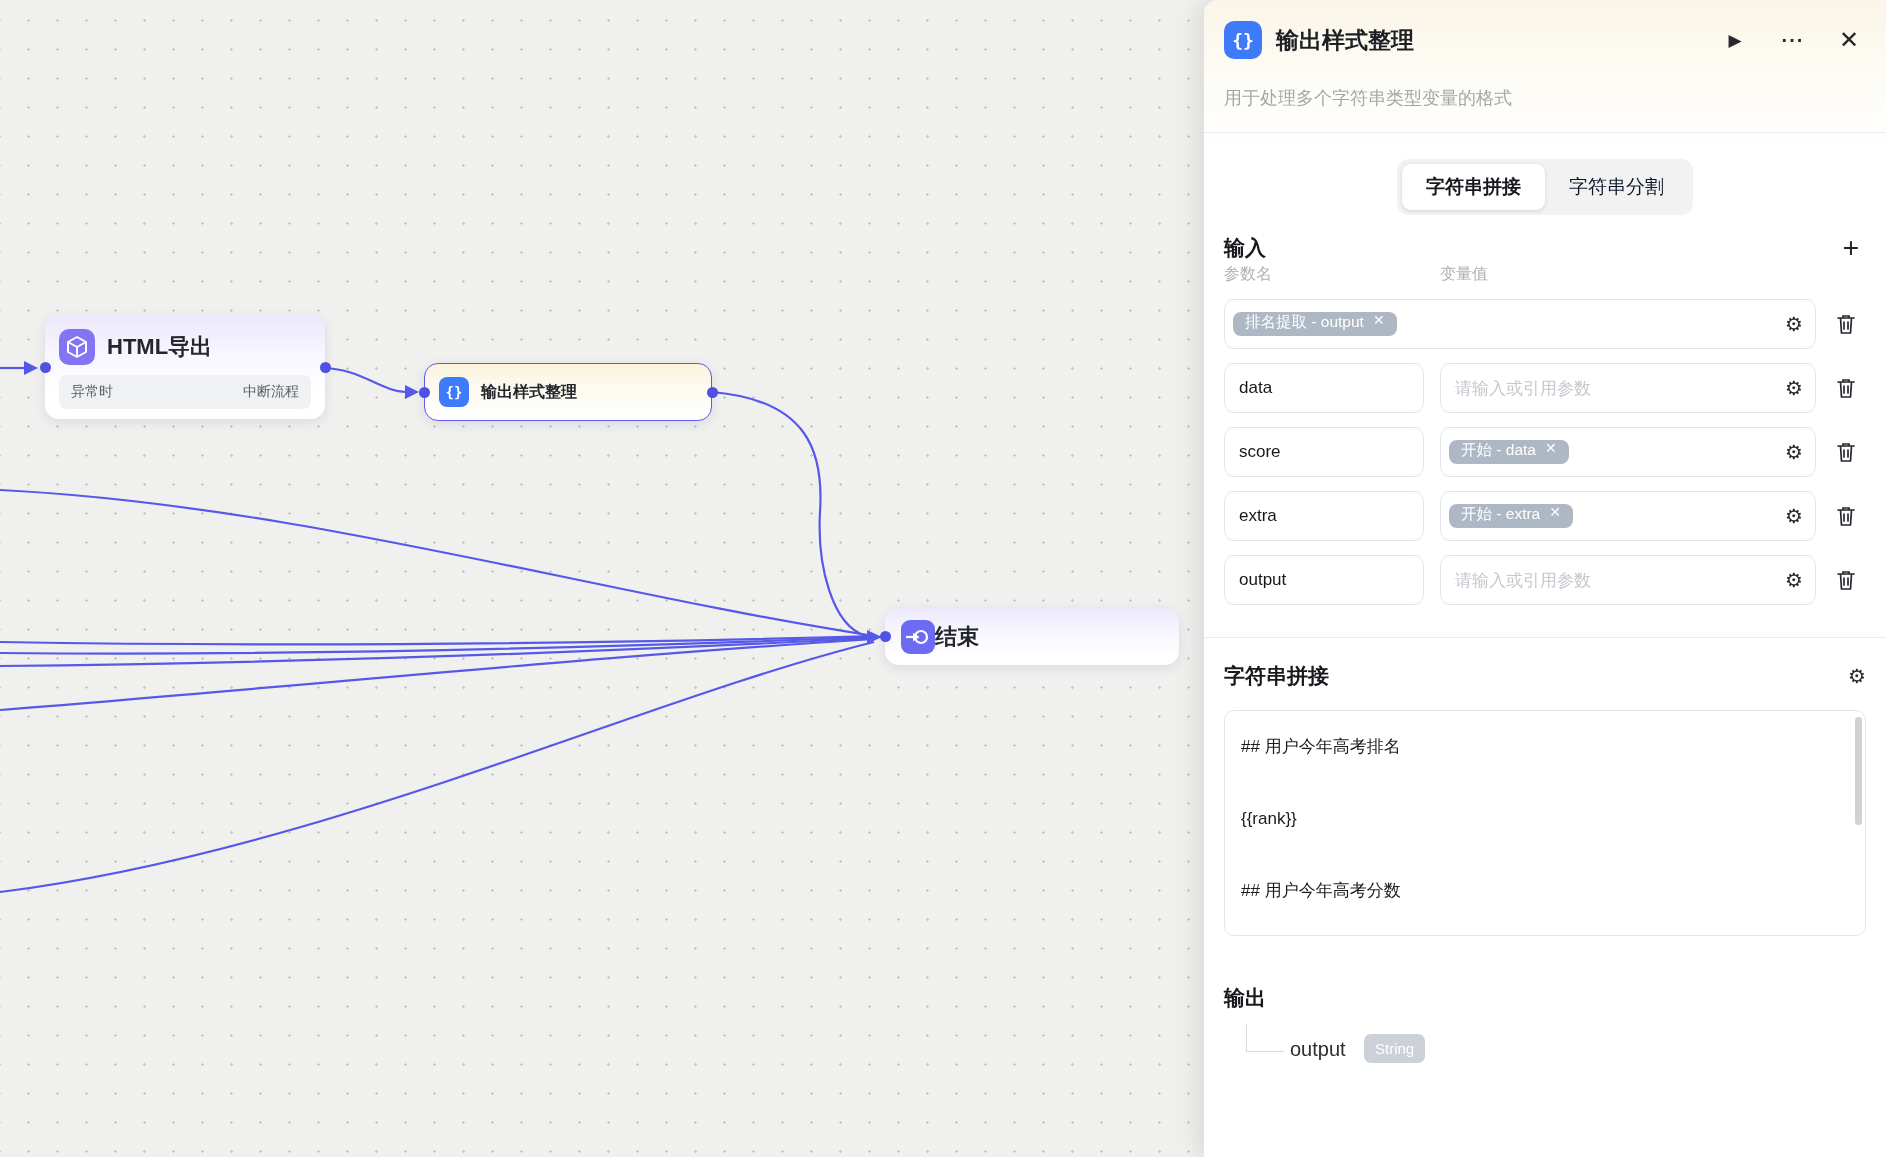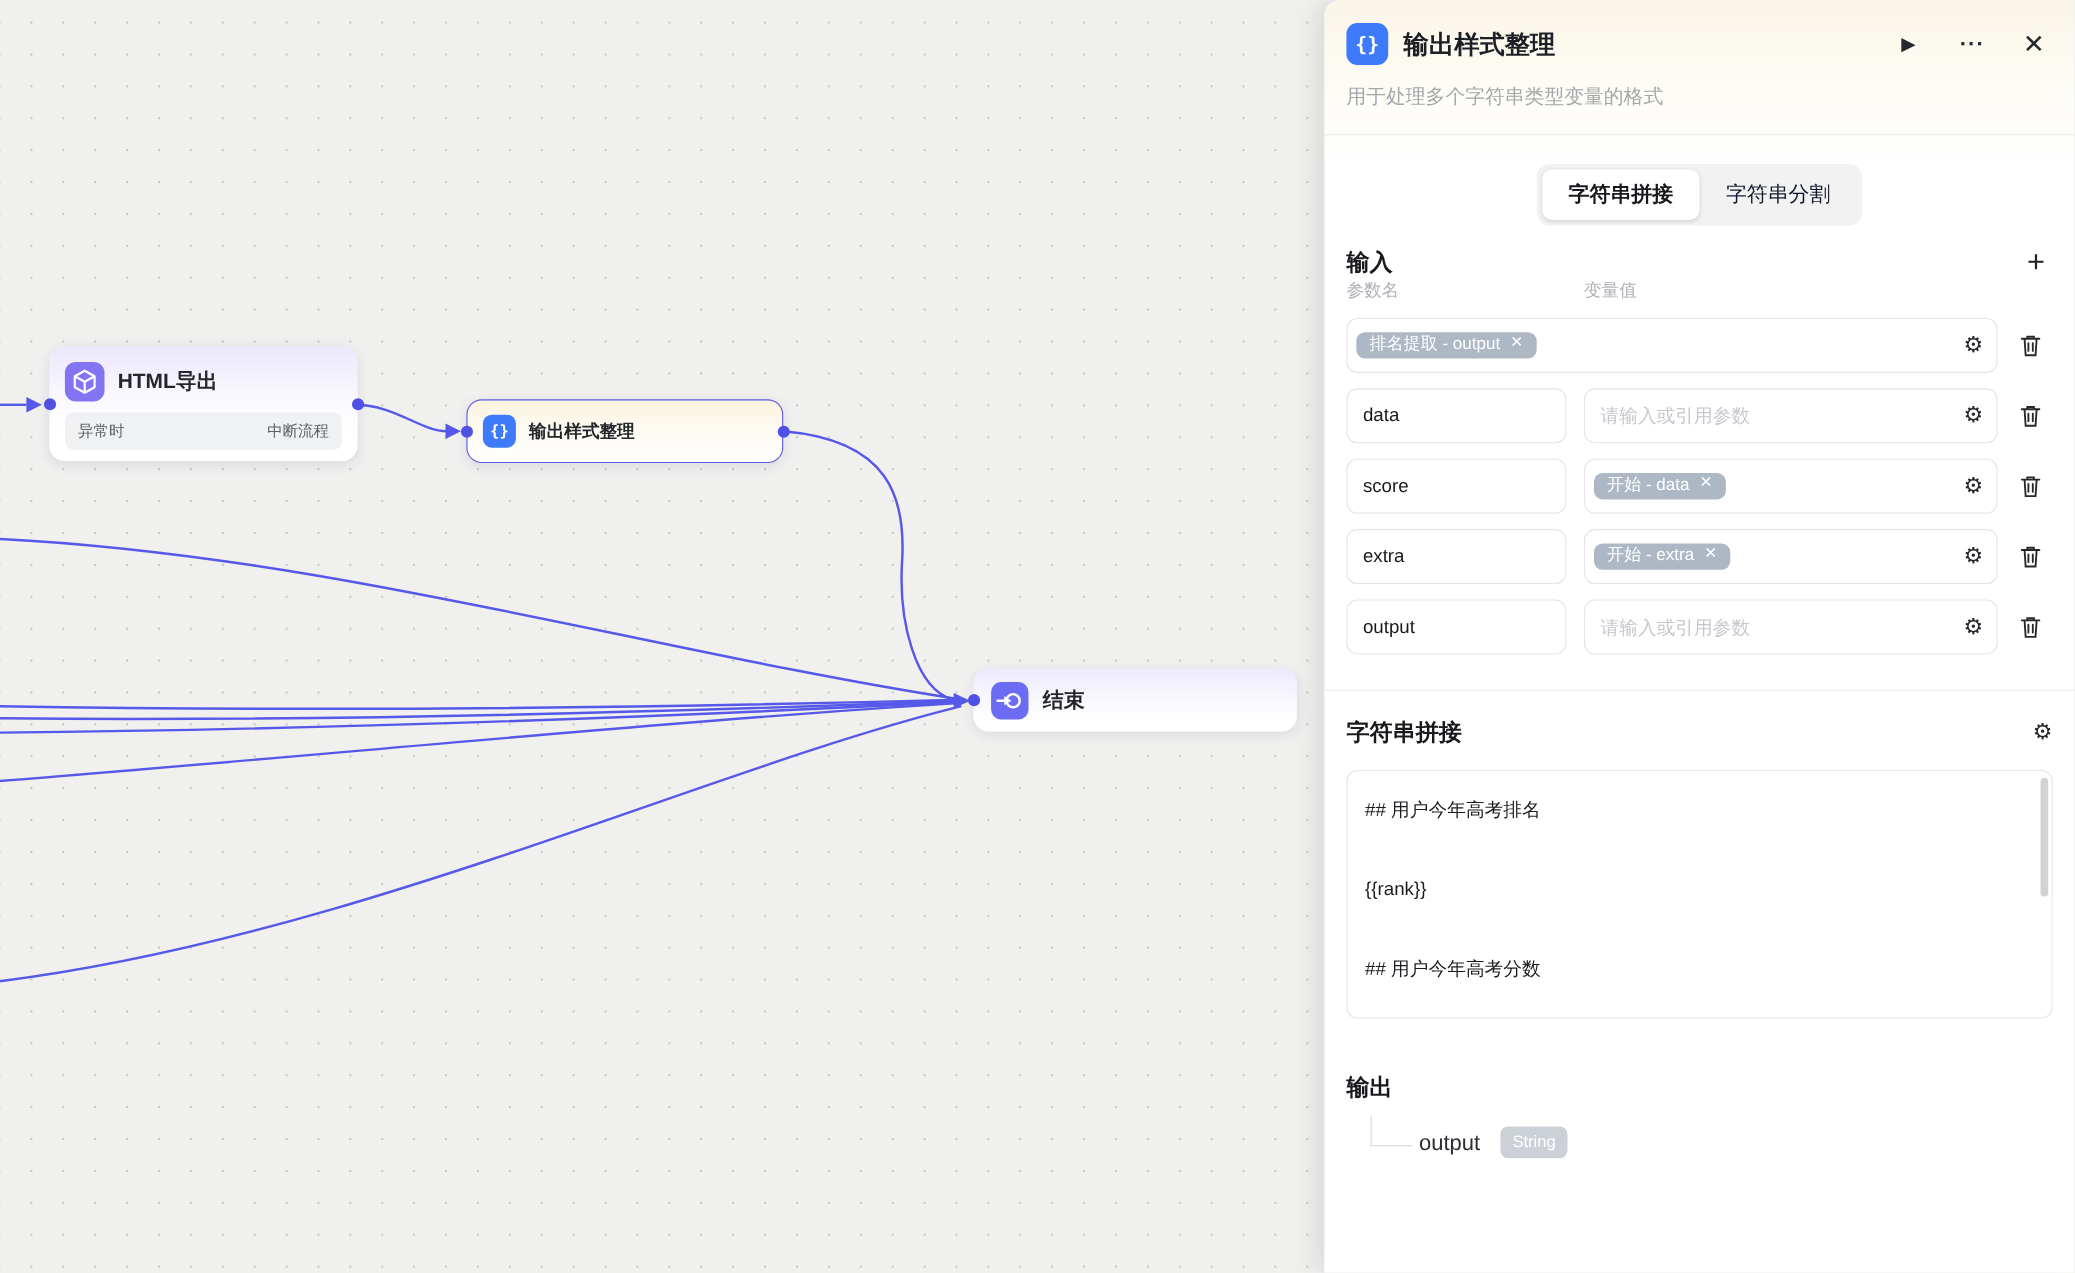--- a/index.html
+++ b/index.html
@@ -19,54 +19,54 @@
   .port { position:absolute; width:11px; height:11px; border-radius:50%;
           background:#4f51e4; z-index:3; }
 
   .node-html { left:45px; top:315px; width:280px; height:104px;
     background:linear-gradient(180deg,#ece7fc 0%,#f8f6fe 38%,#ffffff 72%);
     padding:12px 14px; }
   .node-html .hdr { display:flex; align-items:center; gap:12px; height:40px; }
   .node-icon { display:flex; align-items:center; justify-content:center; flex:0 0 auto; }
   .icon-purple { width:36px; height:36px; border-radius:10px;
     background:linear-gradient(180deg,#released 0,#8374f4 0); background:#8374f4; }
-  .node-title { font-size:19px; font-weight:600; color:#23262b; }
+  .node-title { font-size:22px; font-weight:600; color:#23262b; }
   .err-bar { margin-top:8px; height:34px; background:#f0f1f2; border-radius:8px;
     display:flex; align-items:center; justify-content:space-between; padding:0 12px;
     font-size:14px; color:#5c6168; }
 
   .node-style { left:424px; top:363px; width:288px; height:58px;
     border:1.6px solid #5d59e3;
     background:linear-gradient(180deg,#fbf3dd 0%,#fdfaf1 45%,#ffffff 100%);
     display:flex; align-items:center; gap:12px; padding:0 14px; }
   .icon-blue-sm { width:30px; height:30px; border-radius:8px; background:#3e7bfa;
     color:#fff; font-family:"DejaVu Sans Mono",monospace; font-weight:700; font-size:14px; }
   .node-style .node-title { font-size:16px; }
 
   .node-end { left:885px; top:608px; width:294px; height:57px;
     background:linear-gradient(180deg,#eceafc 0%,#f7f6fe 40%,#ffffff 85%);
-    display:flex; align-items:center; gap:13px; padding:0 16px; }
+    display:flex; align-items:center; padding:0 16px; }
   .icon-indigo { width:34px; height:34px; border-radius:9px; background:#6b6bf4; }
 
   
   .panel { position:absolute; left:1204px; top:0; width:682px; height:1157px; z-index:5;
     background:linear-gradient(180deg,#faf5e7 0%,#fdfbf4 70px,#ffffff 150px);
     border-top-left-radius:14px; box-shadow:-6px 0 24px rgba(0,0,0,.10);
     padding:18px 20px 0 20px; }
   .p-hdr { display:flex; align-items:center; height:44px; }
   .icon-blue-lg { width:38px; height:38px; border-radius:10px; background:#3e7bfa;
     color:#fff; display:flex; align-items:center; justify-content:center;
     font-family:"DejaVu Sans Mono",monospace; font-weight:700; font-size:18px; }
   .p-title { font-size:23px; font-weight:700; color:#1c1f24; margin-left:14px; flex:1 1 auto; }
   .hdr-btn { width:34px; height:34px; display:flex; align-items:center; justify-content:center;
     color:#26282d; cursor:pointer; }
   .hdr-btn.play { font-size:17px; margin-right:24px; }
   .hdr-btn.more { font-size:20px; font-weight:700; letter-spacing:1px; margin-right:22px; }
   .hdr-btn.close { font-size:24px; }
-  .p-sub { margin-top:14px; font-size:18px; color:#a5a6aa; }
+  .p-sub { margin-top:24px; font-size:18px; color:#a5a6aa; }
   .p-divider { height:1px; background:#ebebeb; margin:22px -20px 0 -20px; }
 
   .tabs-wrap { margin-top:26px; display:flex; justify-content:center; }
   .tabs { background:#f2f2f2; border-radius:12px; padding:5px; display:flex; }
   .tab { padding:10px 24px; font-size:19px; border-radius:9px; color:#0f172a; cursor:pointer; }
   .tab.active { background:#fff; color:#17191d; font-weight:700;
     box-shadow:0 1px 4px rgba(0,0,0,.12); }
 
   .sec-hdr { margin-top:17px; display:flex; align-items:center; justify-content:space-between; }
   .sec-title { font-size:21px; font-weight:700; color:#17191d; }

